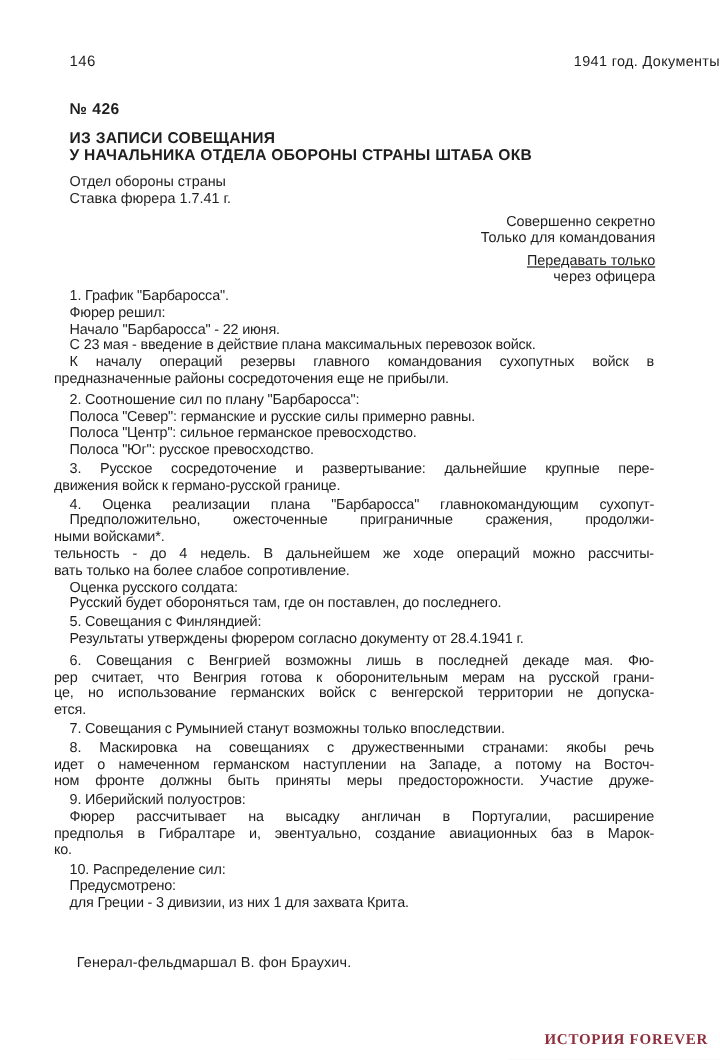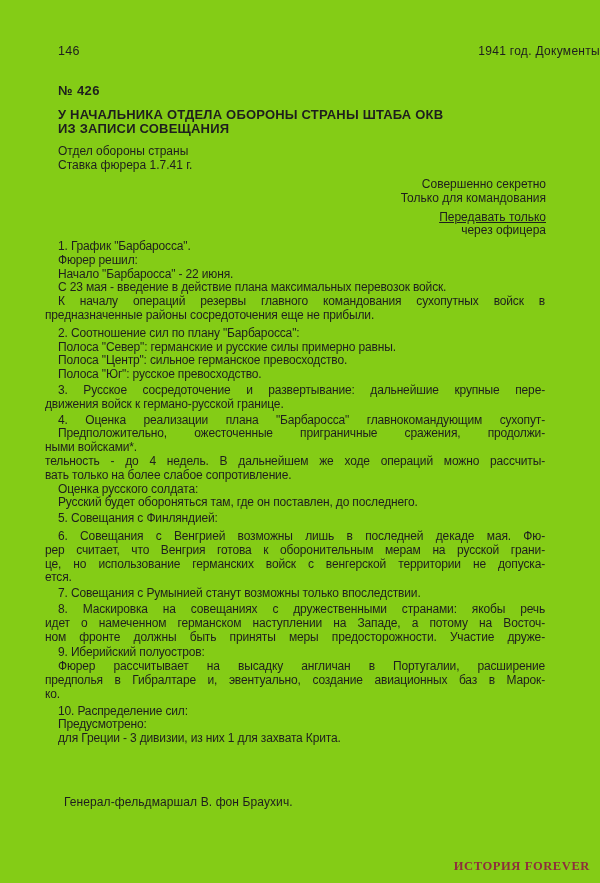--- a/index.html
+++ b/index.html
@@ -1,21 +1,21 @@
 <!DOCTYPE html>
 <html><head>
 <meta charset="utf-8">
 <style>
   html,body { margin:0; padding:0; }
   body { background:#e8e8e8; }
   .page {
     position:relative;
     width:600px; height:883px;
     margin:0 auto;
-    background:#84cc16;
+    background:#ffffff;
     color:#1e1e1e;
     font-family:"Liberation Sans","DejaVu Sans",sans-serif;
     overflow:hidden;
   }
   .pagenum {
     position:absolute; left:58px; top:44px;
     font-size:12.5px; letter-spacing:0.3px;
   }
   .runhead {
     position:absolute; left:0; right:0; top:44px;
@@ -60,22 +60,22 @@
 <body>
 
 <div class="page">
 
   <div class="pagenum">146</div>
   <div class="runhead">1941 год. Документы</div>
 
   <div class="docnum">№ 426</div>
 
   <div class="title">
+    <div>ИЗ ЗАПИСИ СОВЕЩАНИЯ</div>
     <div>У НАЧАЛЬНИКА ОТДЕЛА ОБОРОНЫ СТРАНЫ ШТАБА ОКВ</div>
-    <div>ИЗ ЗАПИСИ СОВЕЩАНИЯ</div>
   </div>
 
   <div class="origin">
     <div>Отдел обороны страны</div>
     <div>Ставка фюрера 1.7.41 г.</div>
   </div>
 
   <div class="classif">
     <div>Совершенно секретно</div>
     <div>Только для командования</div>
@@ -97,20 +97,21 @@
       <div class="line ind j" style="margin-top: 2px;">3. Русское сосредоточение и развертывание: дальнейшие крупные пере-</div>
       <div class="line">движения войск к германо-русской границе.</div>
       <div class="line ind j" style="margin-top: 2px;">4. Оценка реализации плана "Барбаросса" главнокомандующим сухопут-</div>
       <div class="line ind j">Предположительно, ожесточенные приграничные сражения, продолжи-</div>
       <div class="line">ными войсками*.</div>
       <div class="line j">тельность - до 4 недель. В дальнейшем же ходе операций можно рассчиты-</div>
       <div class="line">вать только на более слабое сопротивление.</div>
       <div class="line ind">Оценка русского солдата:</div>
       <div class="line ind">Русский будет обороняться там, где он поставлен, до последнего.</div>
       <div class="line ind" style="margin-top: 2px;">5. Совещания с Финляндией:</div>
+      <div class="line ind">Результаты утверждены фюрером согласно документу от 28.4.1941 г.</div>
       <div class="line ind j" style="margin-top: 4px;">6. Совещания с Венгрией возможны лишь в последней декаде мая. Фю-</div>
       <div class="line j">рер считает, что Венгрия готова к оборонительным мерам на русской грани-</div>
       <div class="line j">це, но использование германских войск с венгерской территории не допуска-</div>
       <div class="line">ется.</div>
       <div class="line ind" style="margin-top: 2px;">7. Совещания с Румынией станут возможны только впоследствии.</div>
       <div class="line ind j" style="margin-top: 2px;">8. Маскировка на совещаниях с дружественными странами: якобы речь</div>
       <div class="line j">идет о намеченном германском наступлении на Западе, а потому на Восточ-</div>
       <div class="line j">ном фронте должны быть приняты меры предосторожности. Участие друже-</div>
       <div class="line ind" style="margin-top: 2px;">9. Иберийский полуостров:</div>
       <div class="line ind j">Фюрер рассчитывает на высадку англичан в Португалии, расширение</div>

